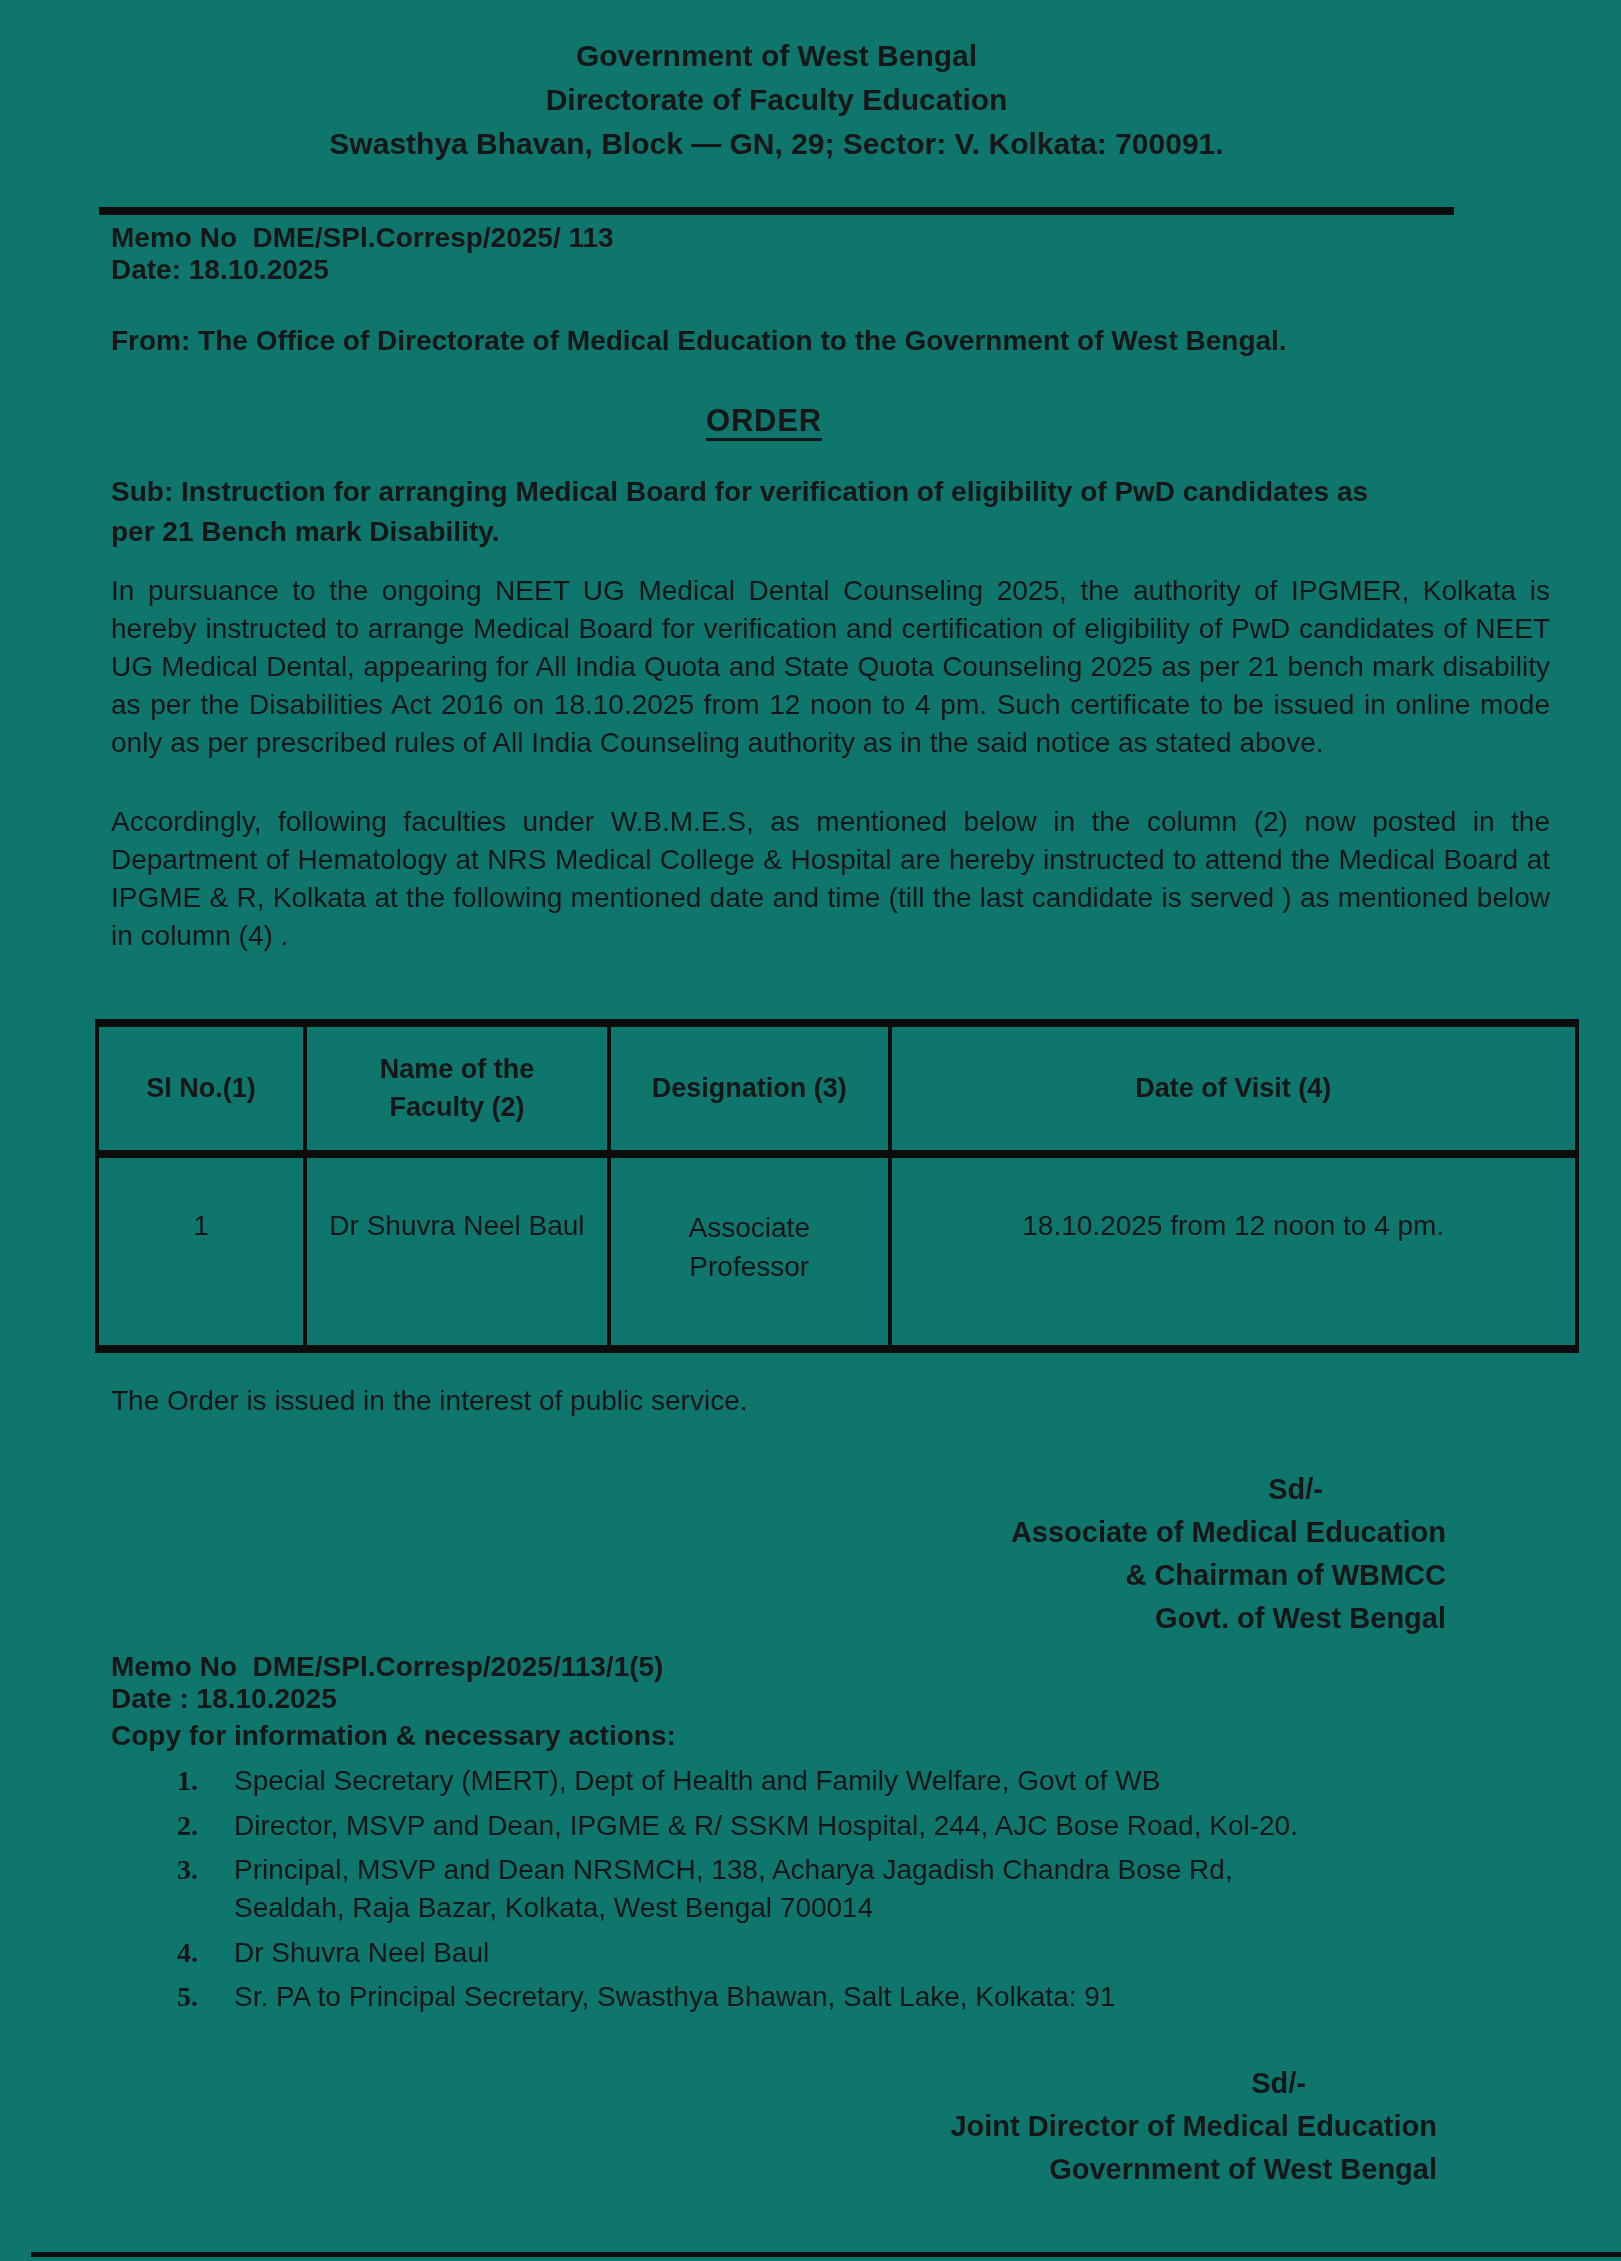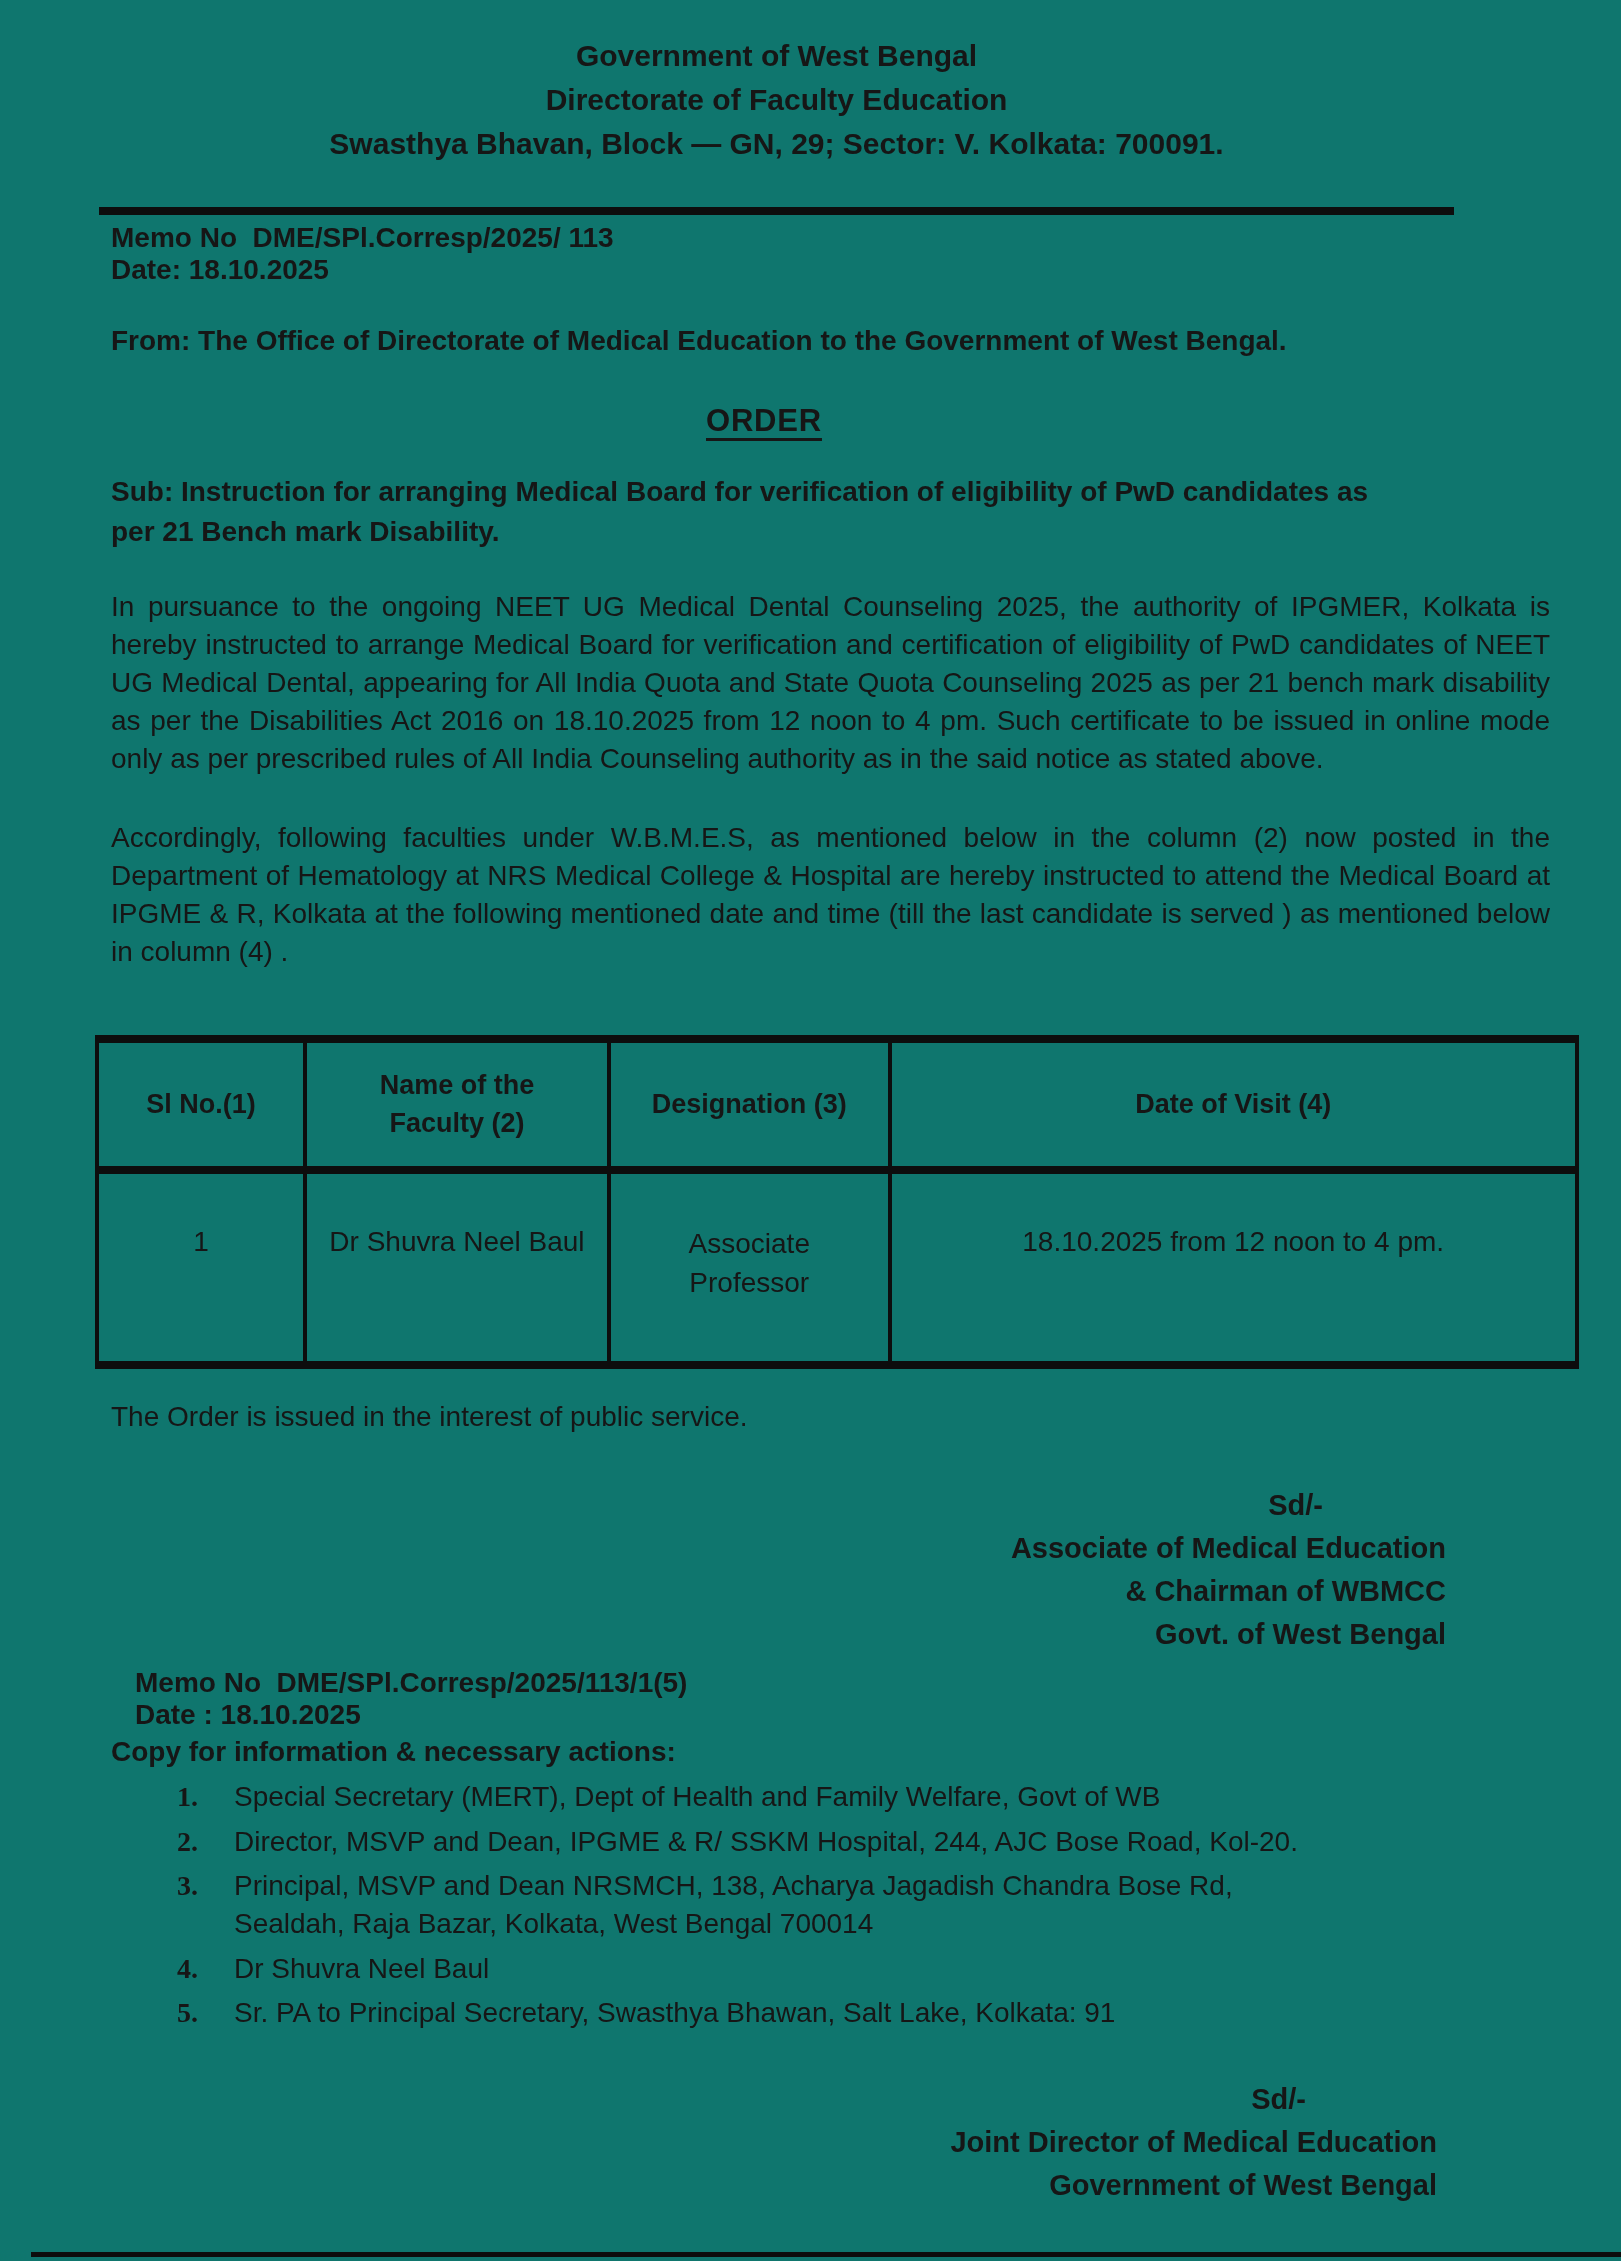--- a/index.html
+++ b/index.html
@@ -14,39 +14,39 @@
     padding:34px 74px 0 111px;
     overflow:hidden;
   }
   
   .letterhead{text-align:center;padding-right:106px;font-weight:700;font-size:30px;line-height:44px;}
   
   .rule{height:8.2px;background:#0d0d0d;margin:41px 0 0 -12.3px;width:1355px;}
   
   .memo-row{display:flex;justify-content:space-between;font-weight:700;font-size:28px;flex-direction:column;}
   .memo1{margin-top:6.6px;padding-right:136px;}
-  .memo2{margin-top:11.5px;padding-right:112px;margin-left:24px;}
+  .memo2{margin-top:11.5px;padding-right:112px;}
   .memo-label{white-space:pre;}
   .memo-date{white-space:pre;}
   
   .from-line{margin-top:39px;font-weight:700;font-size:28px;}
   
   .order-heading{margin-top:46px;text-align:center;padding-right:131px;}
   .order-text{
     font-weight:700;font-size:31px;
     text-decoration:underline;
     text-decoration-thickness:3.3px;
     text-underline-offset:7.4px;
     letter-spacing:0.8px;
   }
   
   .subject{margin-top:33px;font-weight:700;font-size:28px;line-height:40px;white-space:pre-line;}
   
   .para{font-size:28px;line-height:38px;text-align:justify;width:1439px;}
-  .para1{margin-top:36px;}
+  .para1{margin-top:20px;}
   .para2{margin-top:41px;}
   
   table.board-table{
     border-collapse:collapse;
     margin:64px 0 0 -16.4px;
     width:1484px;
     table-layout:fixed;
   }
   table.board-table col.c1{width:14.1%;}
   table.board-table col.c2{width:20.5%;}

